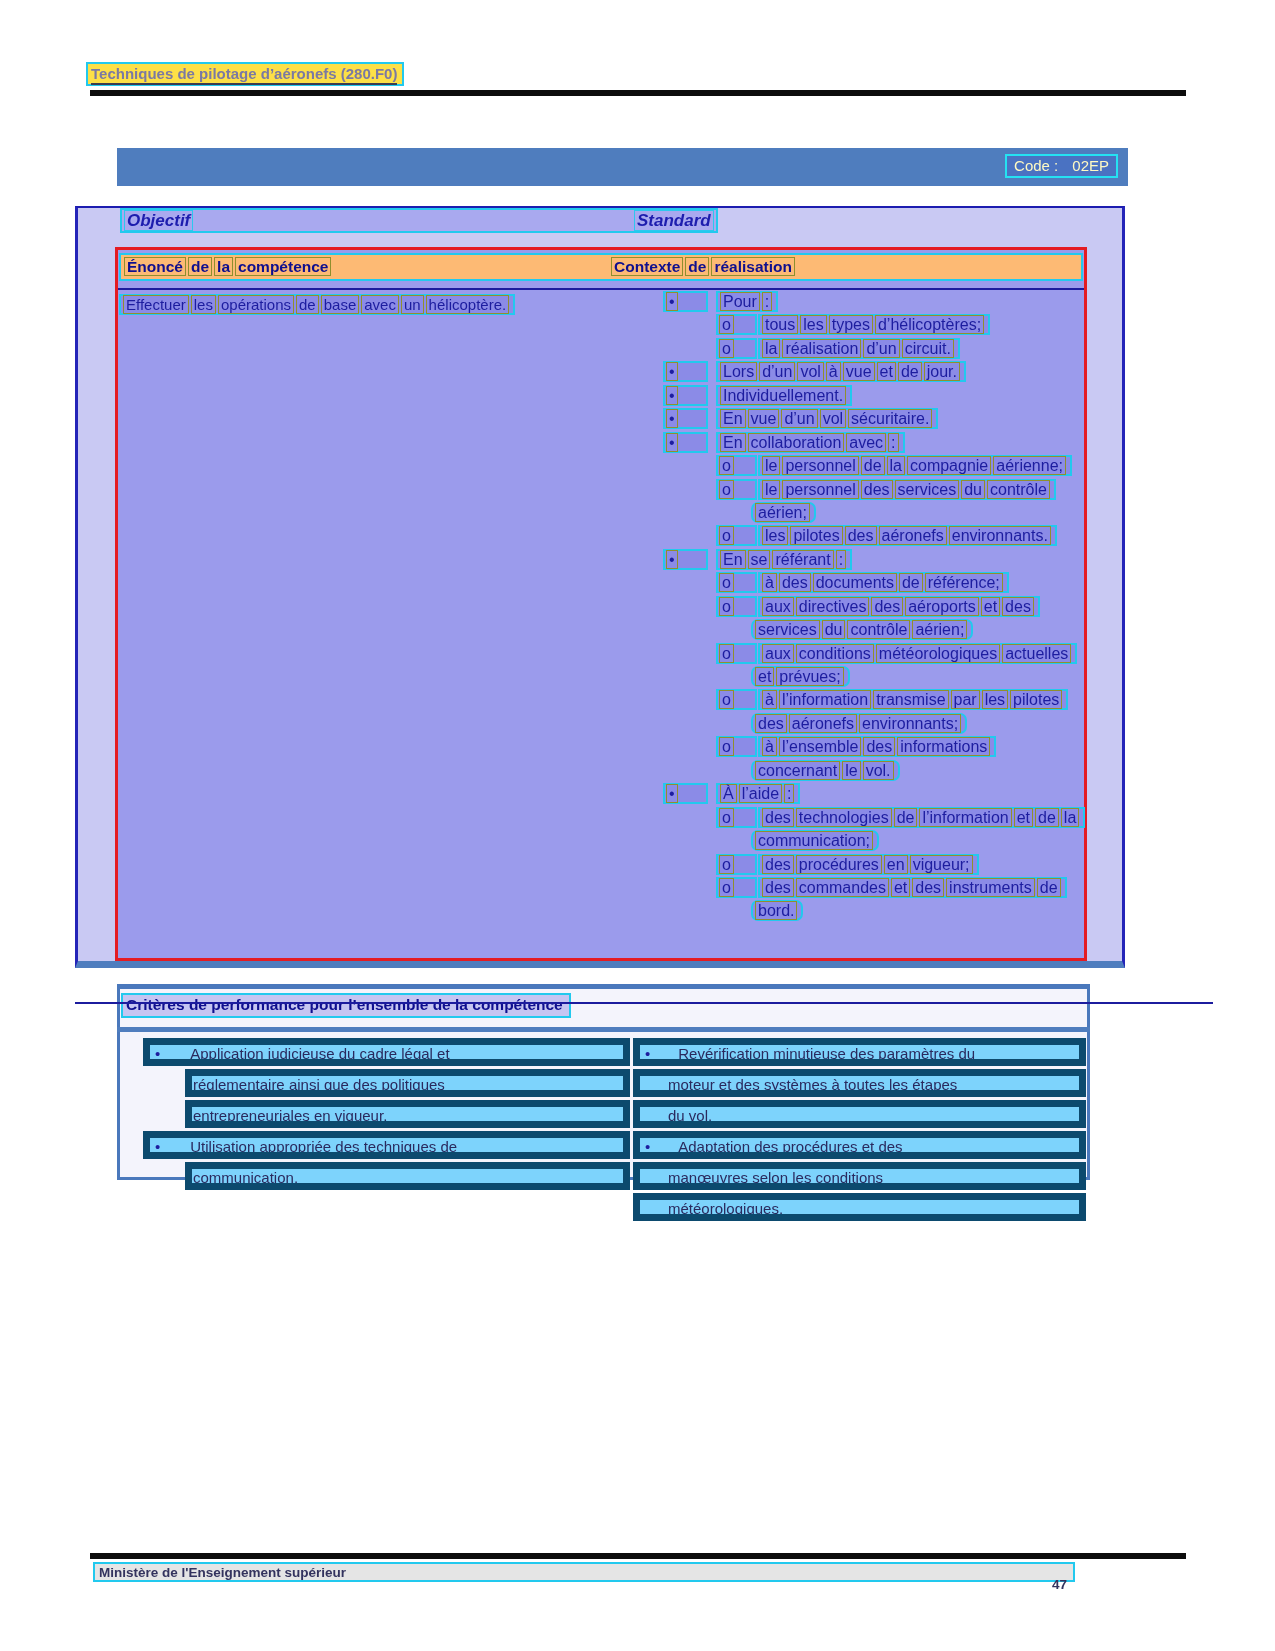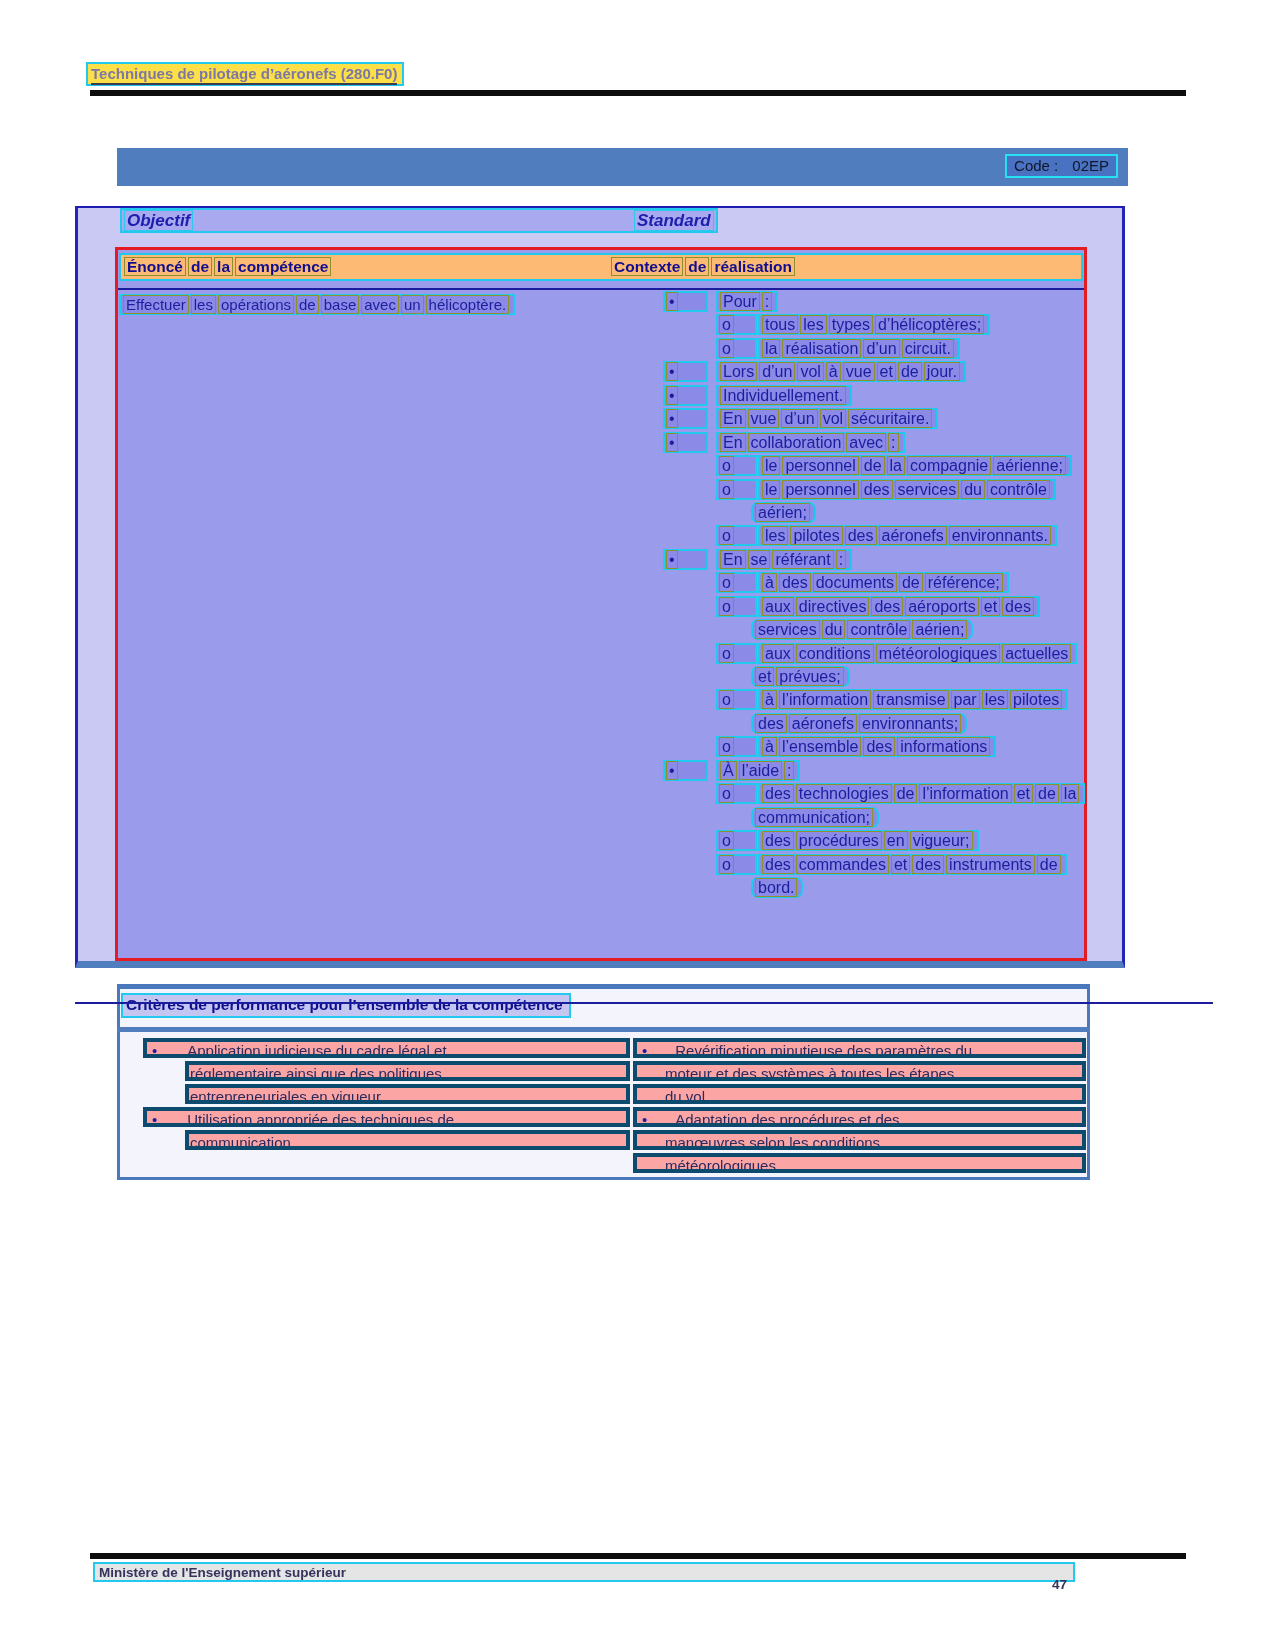--- a/index.html
+++ b/index.html
@@ -9,21 +9,21 @@
 
   
   .title-box{left:86px;top:62px;border:2px solid #22c9ee;background:#fde047;
              padding:1px 5px 2px 3px;font-size:15px;font-weight:bold;color:#7b79a3;}
   .title-box .u{border-bottom:2px solid #3c3c50;padding-bottom:1px;}
   .rule-black{left:90px;top:90px;width:1096px;height:6px;background:#0d0d0d;}
 
   
   .banner{left:117px;top:148px;width:1011px;height:38px;background:#4f7dbe;}
   .code-badge{position:absolute;right:10px;top:6px;border:2px solid #25e2f2;
-              background:#4a72c2;color:#0f172a;font-size:15px;padding:1px 7px 2px 7px;}
+              background:#4a72c2;color:#fef9c3;font-size:15px;padding:1px 7px 2px 7px;}
   .code-badge .sp{display:inline-block;width:14px;}
 
   
   .panel{left:75px;top:206px;width:1050px;height:762px;background:#c9c9f3;
          border-top:2px solid #1c1cb0;border-left:3px solid #2424b8;
          border-right:3px solid #2424b8;border-bottom:7px solid #4f7dbe;}
 
   .obj-strip{left:120px;top:208px;width:598px;height:25px;border:2px solid #22c9ee;
              background:#a9a9ef;font-size:17px;font-weight:bold;font-style:italic;color:#1d1dae;}
   .obj-strip .wleft{position:absolute;left:2px;top:1px;}
@@ -59,22 +59,22 @@
             border:3px solid #4a78bc;border-top-width:5px;}
   .crit-title-strip{left:121px;top:993px;height:25px;border:2px solid #22c9ee;
                     background:#c5c5f2;padding:1px 6px 0 3px;font-size:15.5px;
                     font-weight:bold;color:#0f0f8e;white-space:nowrap;}
   .stray-line{left:75px;top:1002px;width:1138px;height:2px;background:#1c1c9e;z-index:6;}
   .crit-rule{left:117px;top:1027px;width:973px;height:5px;background:#4f7dbe;}
 
   .crit-col{top:1038px;font-size:15px;color:#2a2a5e;}
   .col-left{left:143px;width:487px;}
   .col-right{left:633px;width:453px;}
-  .cr-row{height:20px;margin-bottom:3px;line-height:17px;background:#fca5a5;
-          border:4px solid #0c4a6e;box-sizing:border-box;white-space:nowrap;overflow:hidden;}
+  .cr-row{height:28px;margin-bottom:3px;line-height:17px;background:#7dd3fc;
+          border:7px solid #0c4a6e;box-sizing:border-box;white-space:nowrap;overflow:hidden;}
   .cr-row.cont-l{margin-left:42px;}
   .cr-row .cr-bullet{display:inline-block;color:#1d1d9f;padding-left:5px;}
   .col-left .cr-row .cr-text{padding-left:30px;}
   .col-left .cr-row.cont-l .cr-text{padding-left:1px;}
   .col-right .cr-row .cr-text{padding-left:28px;}
   .col-right .cr-row.cont-r .cr-text{}
 
   
   .footer-rule{left:90px;top:1553px;width:1096px;height:6px;background:#0d0d0d;}
   .footer-bar{left:93px;top:1562px;width:982px;height:20px;border:2px solid #22c9ee;
@@ -126,20 +126,21 @@
     <div class="ctx-row"><span class="strip olive mk mk2"><span class="w">o</span></span><span class="strip olive tx2"><span class="w">les</span><span class="w">pilotes</span><span class="w">des</span><span class="w">aéronefs</span><span class="w">environnants.</span></span></div>
     <div class="ctx-row"><span class="strip olive mk mk1"><span class="w">•</span></span><span class="strip olive tx1"><span class="w">En</span><span class="w">se</span><span class="w">référant</span><span class="w">:</span></span></div>
     <div class="ctx-row"><span class="strip olive mk mk2"><span class="w">o</span></span><span class="strip olive tx2"><span class="w">à</span><span class="w">des</span><span class="w">documents</span><span class="w">de</span><span class="w">référence;</span></span></div>
     <div class="ctx-row"><span class="strip olive mk mk2"><span class="w">o</span></span><span class="strip olive tx2"><span class="w">aux</span><span class="w">directives</span><span class="w">des</span><span class="w">aéroports</span><span class="w">et</span><span class="w">des</span></span></div>
     <div class="ctx-row"><span class="strip olive txc"><span class="w">services</span><span class="w">du</span><span class="w">contrôle</span><span class="w">aérien;</span></span></div>
     <div class="ctx-row"><span class="strip olive mk mk2"><span class="w">o</span></span><span class="strip olive tx2"><span class="w">aux</span><span class="w">conditions</span><span class="w">météorologiques</span><span class="w">actuelles</span></span></div>
     <div class="ctx-row"><span class="strip olive txc"><span class="w">et</span><span class="w">prévues;</span></span></div>
     <div class="ctx-row"><span class="strip olive mk mk2"><span class="w">o</span></span><span class="strip olive tx2"><span class="w">à</span><span class="w">l’information</span><span class="w">transmise</span><span class="w">par</span><span class="w">les</span><span class="w">pilotes</span></span></div>
     <div class="ctx-row"><span class="strip olive txc"><span class="w">des</span><span class="w">aéronefs</span><span class="w">environnants;</span></span></div>
     <div class="ctx-row"><span class="strip olive mk mk2"><span class="w">o</span></span><span class="strip olive tx2"><span class="w">à</span><span class="w">l’ensemble</span><span class="w">des</span><span class="w">informations</span></span></div>
+    <div class="ctx-row"><span class="strip olive txc"><span class="w">concernant</span><span class="w">le</span><span class="w">vol.</span></span></div>
     <div class="ctx-row"><span class="strip olive mk mk1"><span class="w">•</span></span><span class="strip olive tx1"><span class="w">À</span><span class="w">l’aide</span><span class="w">:</span></span></div>
     <div class="ctx-row"><span class="strip olive mk mk2"><span class="w">o</span></span><span class="strip olive tx2"><span class="w">des</span><span class="w">technologies</span><span class="w">de</span><span class="w">l’information</span><span class="w">et</span><span class="w">de</span><span class="w">la</span></span></div>
     <div class="ctx-row"><span class="strip olive txc"><span class="w">communication;</span></span></div>
     <div class="ctx-row"><span class="strip olive mk mk2"><span class="w">o</span></span><span class="strip olive tx2"><span class="w">des</span><span class="w">procédures</span><span class="w">en</span><span class="w">vigueur;</span></span></div>
     <div class="ctx-row"><span class="strip olive mk mk2"><span class="w">o</span></span><span class="strip olive tx2"><span class="w">des</span><span class="w">commandes</span><span class="w">et</span><span class="w">des</span><span class="w">instruments</span><span class="w">de</span></span></div>
     <div class="ctx-row"><span class="strip olive txc"><span class="w">bord.</span></span></div>
   </div>
 
 <div class="abs crit-box"></div>
 <div class="abs crit-title-strip">

